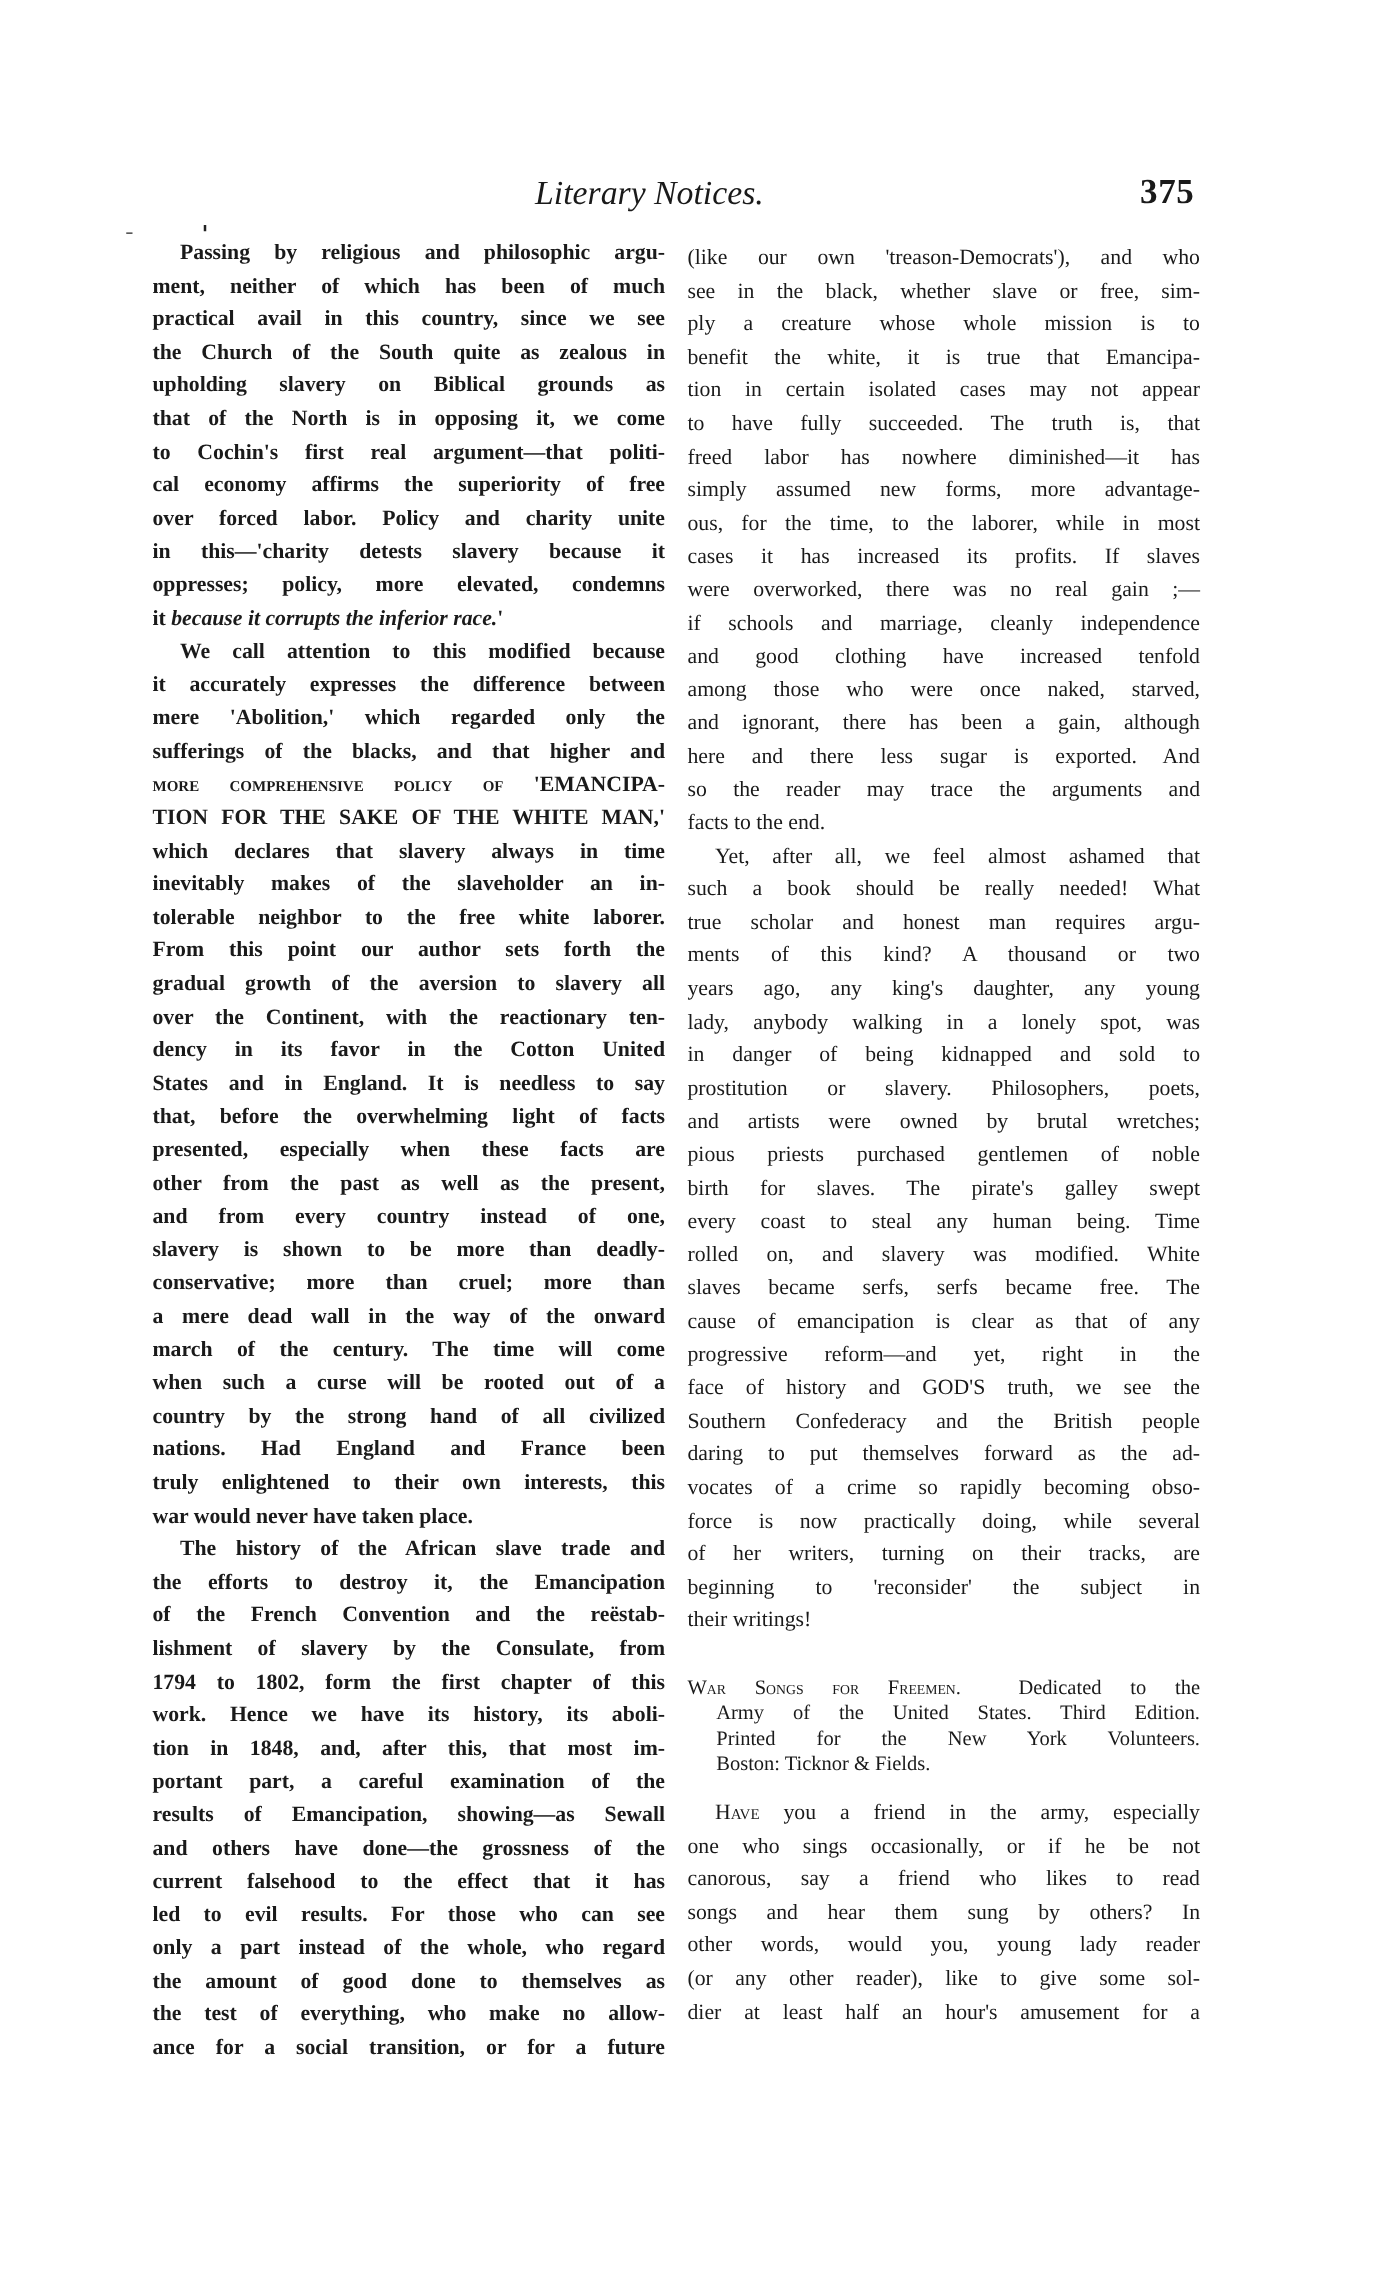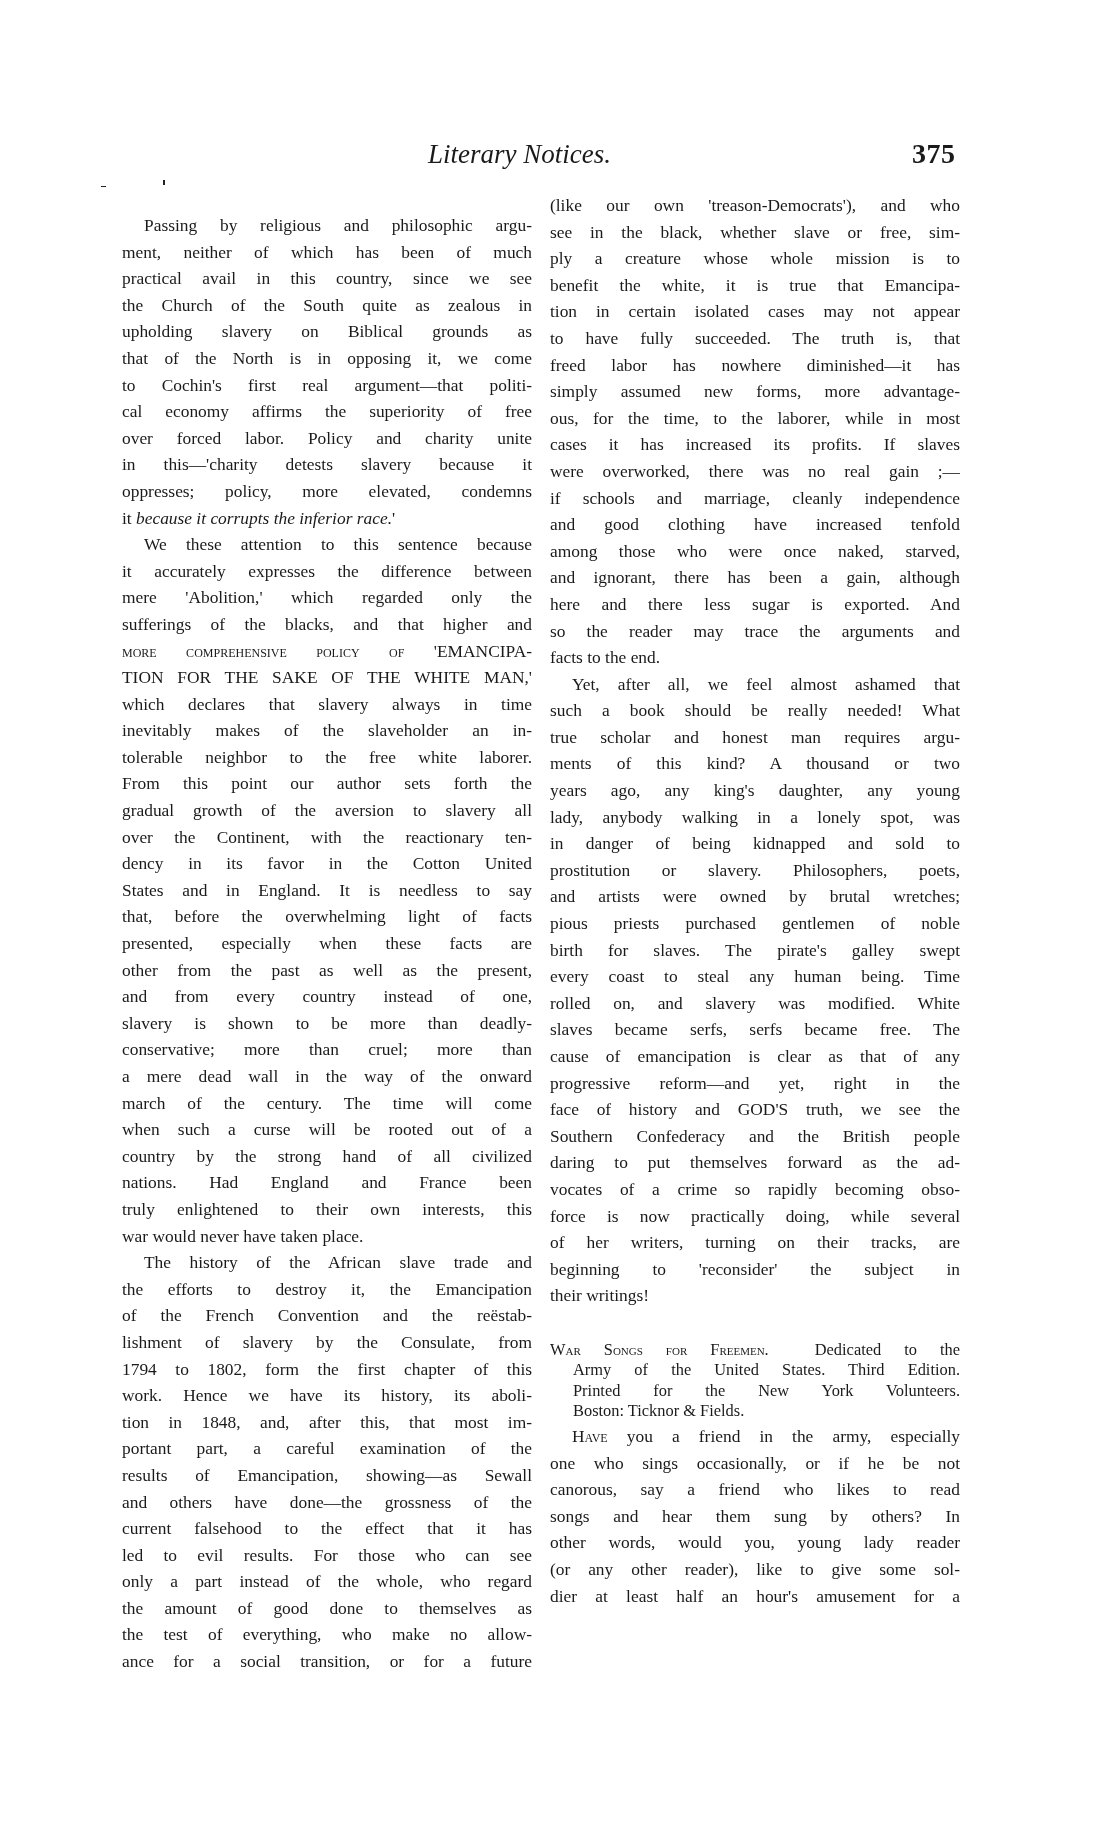--- a/index.html
+++ b/index.html
@@ -2,21 +2,21 @@
 <html><head>
 <meta charset="utf-8">
 <style>
   html, body { margin:0; padding:0; background:#ffffff; }
   body { width:1120px; height:1825px; position:relative; overflow:hidden; color:#1a1a1a; font-family:"Liberation Serif","DejaVu Serif",serif; }
   .running-head { position:absolute; left:0; top:136px; width:968px; height:40px; }
   .running-title { position:absolute; left:428px; top:0; width:220px; font-style:italic; font-size:27px; line-height:36px; white-space:nowrap; }
   .folio { position:absolute; left:912px; top:0; font-size:28px; line-height:36px; font-weight:bold; letter-spacing:0.5px; }
   .speck { position:absolute; background:#222; }
   .col { position:absolute; width:410px; font-size:17.4px; }
-  .col.left { left:122px; top:212px; }
+  .col.left { left:122px; top:188px;font-weight:bold; }
   .col.right { left:550px; top:192px; }
   .ln { display:block; height:26.6px; line-height:26.6px; white-space:nowrap; text-align:justify; text-align-last:justify; }
   .ln.last { text-align-last:left; }
   .ln.ind { padding-left:22px; }
   .sc { font-variant:small-caps; }
   i { font-style:italic; }
   .gap { display:block; height:26px; }
   .hd { display:block; font-size:16.4px; line-height:20.5px; height:20.5px; white-space:nowrap; text-align:justify; text-align-last:justify; }
   .hd.cont { padding-left:23px; }
   .hd.last { text-align-last:left; }
@@ -40,21 +40,21 @@
     <span class="ln">upholding slavery on Biblical grounds as</span>
     <span class="ln">that of the North is in opposing it, we come</span>
     <span class="ln">to Cochin's first real argument—that politi-</span>
     <span class="ln">cal economy affirms the superiority of free</span>
     <span class="ln">over forced labor. Policy and charity unite</span>
     <span class="ln">in this—'charity detests slavery because it</span>
     <span class="ln">oppresses; policy, more elevated, condemns</span>
     <span class="ln last"><span>it </span><i>because it corrupts the inferior race.</i><span>'</span></span>
   </div>
   <div>
-    <span class="ln ind">We these attention to this sentence because</span>
+    <span class="ln ind">We call attention to this modified because</span>
     <span class="ln">it accurately expresses the difference between</span>
     <span class="ln">mere 'Abolition,' which regarded only the</span>
     <span class="ln">sufferings of the blacks, and that higher and</span>
     <span class="ln sc">more comprehensive policy of 'EMANCIPA-</span>
     <span class="ln sc">TION FOR THE SAKE OF THE WHITE MAN,'</span>
     <span class="ln">which declares that slavery always in time</span>
     <span class="ln">inevitably makes of the slaveholder an in-</span>
     <span class="ln">tolerable neighbor to the free white laborer.</span>
     <span class="ln">From this point our author sets forth the</span>
     <span class="ln">gradual growth of the aversion to slavery all</span>
@@ -145,21 +145,21 @@
 
   <span class="gap"></span>
 
   <div style="margin-top:5px;">
     <span class="hd"><span class="sc">War Songs for Freemen.</span>&nbsp;&nbsp;<span>Dedicated to the</span></span>
     <span class="hd cont">Army of the United States. Third Edition.</span>
     <span class="hd cont">Printed for the New York Volunteers.</span>
     <span class="hd cont last">Boston: Ticknor &amp; Fields.</span>
   </div>
 
-  <div style="margin-top:1px;">
+  <div style="margin-top:14px;">
     <span class="ln ind"><span class="sc">Have</span> <span>you a friend in the army, especially</span></span>
     <span class="ln">one who sings occasionally, or if he be not</span>
     <span class="ln">canorous, say a friend who likes to read</span>
     <span class="ln">songs and hear them sung by others? In</span>
     <span class="ln">other words, would you, young lady reader</span>
     <span class="ln">(or any other reader), like to give some sol-</span>
     <span class="ln">dier at least half an hour's amusement for a</span>
   </div>
 </div>
 

